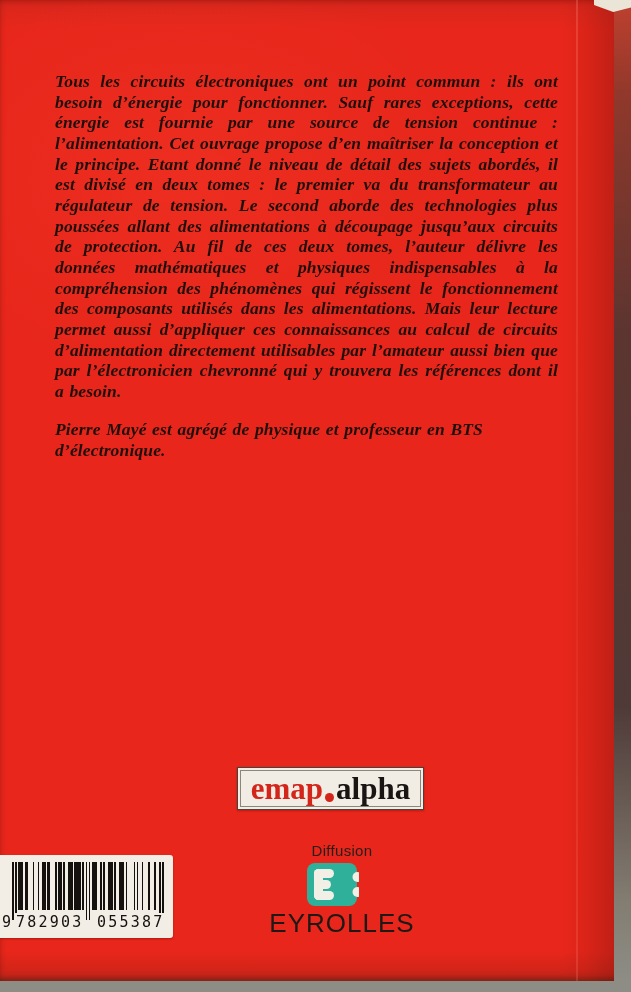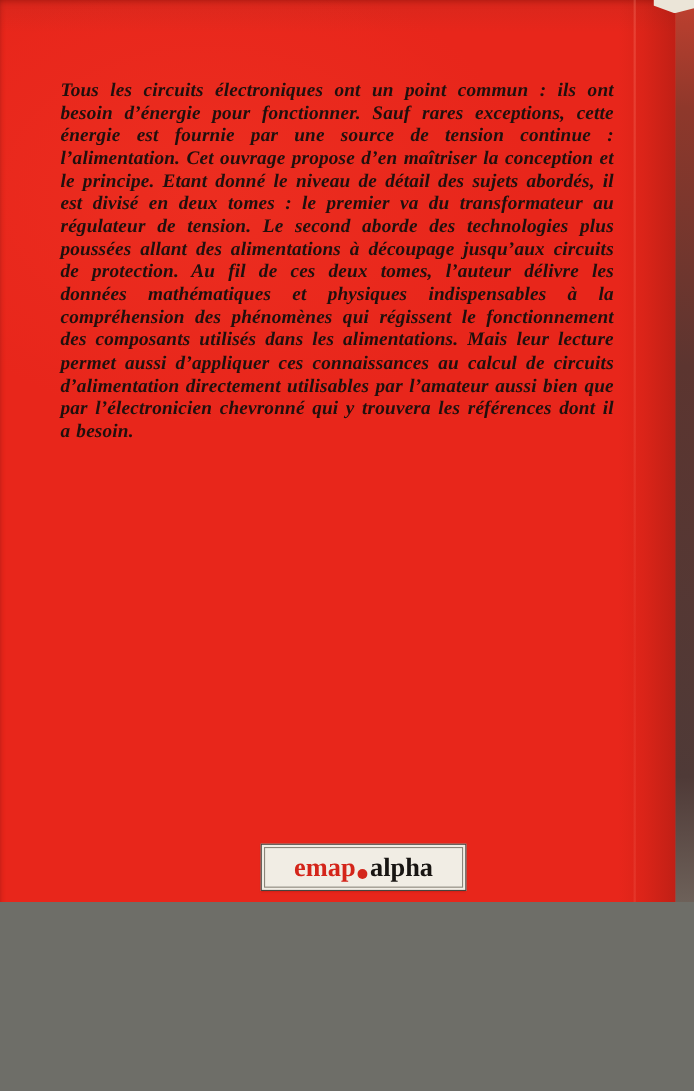--- a/index.html
+++ b/index.html
@@ -6,21 +6,21 @@
     --cover-red:#e8261b;
     --text-dark:#20100d;
     --emap-red:#d4251a;
     --logo-teal:#2fb09a;
     --label-white:#f2eee6;
     --scan-gray:#8d8d85;
   }
   html,body{margin:0;padding:0;}
   body{background:#6e6e68;font-family:"Liberation Sans",sans-serif;}
   .scan{
-    position:relative;width:631px;height:820px;overflow:hidden;
+    position:relative;width:631px;height:992px;overflow:hidden;
     background:var(--scan-gray);
   }
   
   .cover{
     position:absolute;left:0;top:0;width:631px;height:981px;
     background:
       radial-gradient(ellipse 420px 300px at 30% 18%, rgba(255,80,55,.18), rgba(0,0,0,0) 70%),
       linear-gradient(180deg, #d8271c 0%, var(--cover-red) 3%, var(--cover-red) 97%, #c62418 100%);
     border-bottom-right-radius:12px;
     box-shadow: inset 0 -5px 7px -3px rgba(55,30,22,.65), inset 0 4px 6px -3px rgba(120,10,5,.5);
@@ -60,21 +60,21 @@
   .emap-box{
     position:absolute;left:237px;top:767px;width:185px;height:41px;
     background:#f1ede4;border:1px solid #49423c;
     display:flex;align-items:center;justify-content:center;
     box-shadow:0 1px 2px rgba(90,10,5,.35);
   }
   .emap-box::before{
     content:"";position:absolute;inset:2px;border:1px solid #8b857a;pointer-events:none;
   }
   .emap-box .wordmark{
-    font-family:"Liberation Serif",serif;font-size:24px;font-weight:bold;
+    font-family:"Liberation Serif",serif;font-size:31px;font-weight:bold;
     line-height:1;display:flex;align-items:baseline;
   }
   .emap-box .emap{color:var(--emap-red);}
   .emap-box .alpha{color:#181512;}
   .emap-box .dot{
     display:inline-block;width:9px;height:9px;border-radius:50%;
     background:var(--emap-red);margin:0 2px;align-self:flex-end;margin-bottom:2px;
   }
   
   .barcode-label{
@@ -104,20 +104,21 @@
 </style>
 </head>
 <body>
 
 <div class="scan">
   <div class="cover">
     <div class="spine-shade"></div>
     <div class="crease"></div>
 
     <p class="synopsis">Tous les circuits électroniques ont un point commun : ils ont besoin d’énergie pour fonctionner. Sauf rares exceptions, cette énergie est fournie par une source de tension continue : l’alimentation. Cet ouvrage propose d’en maîtriser la conception et le principe. Etant donné le niveau de détail des sujets abordés, il est divisé en deux tomes : le premier va du transformateur au régulateur de tension. Le second aborde des technologies plus poussées allant des alimentations à découpage jusqu’aux circuits de protection. Au fil de ces deux tomes, l’auteur délivre les données mathématiques et physiques indispensables à la compréhension des phénomènes qui régissent le fonctionnement des composants utilisés dans les alimentations. Mais leur lecture permet aussi d’appliquer ces connaissances au calcul de circuits d’alimentation directement utilisables par l’amateur aussi bien que par l’électronicien chevronné qui y trouvera les références dont il a besoin.</p>
+    <p class="author-note">Pierre Mayé est agrégé de physique et professeur en BTS d’électronique.</p>
 
     <div class="emap-box">
       <span class="wordmark">
         <span class="emap">emap</span>
         <span class="dot"></span>
         <span class="alpha">alpha</span>
       </span>
     </div>
 
     <div class="barcode-label">

